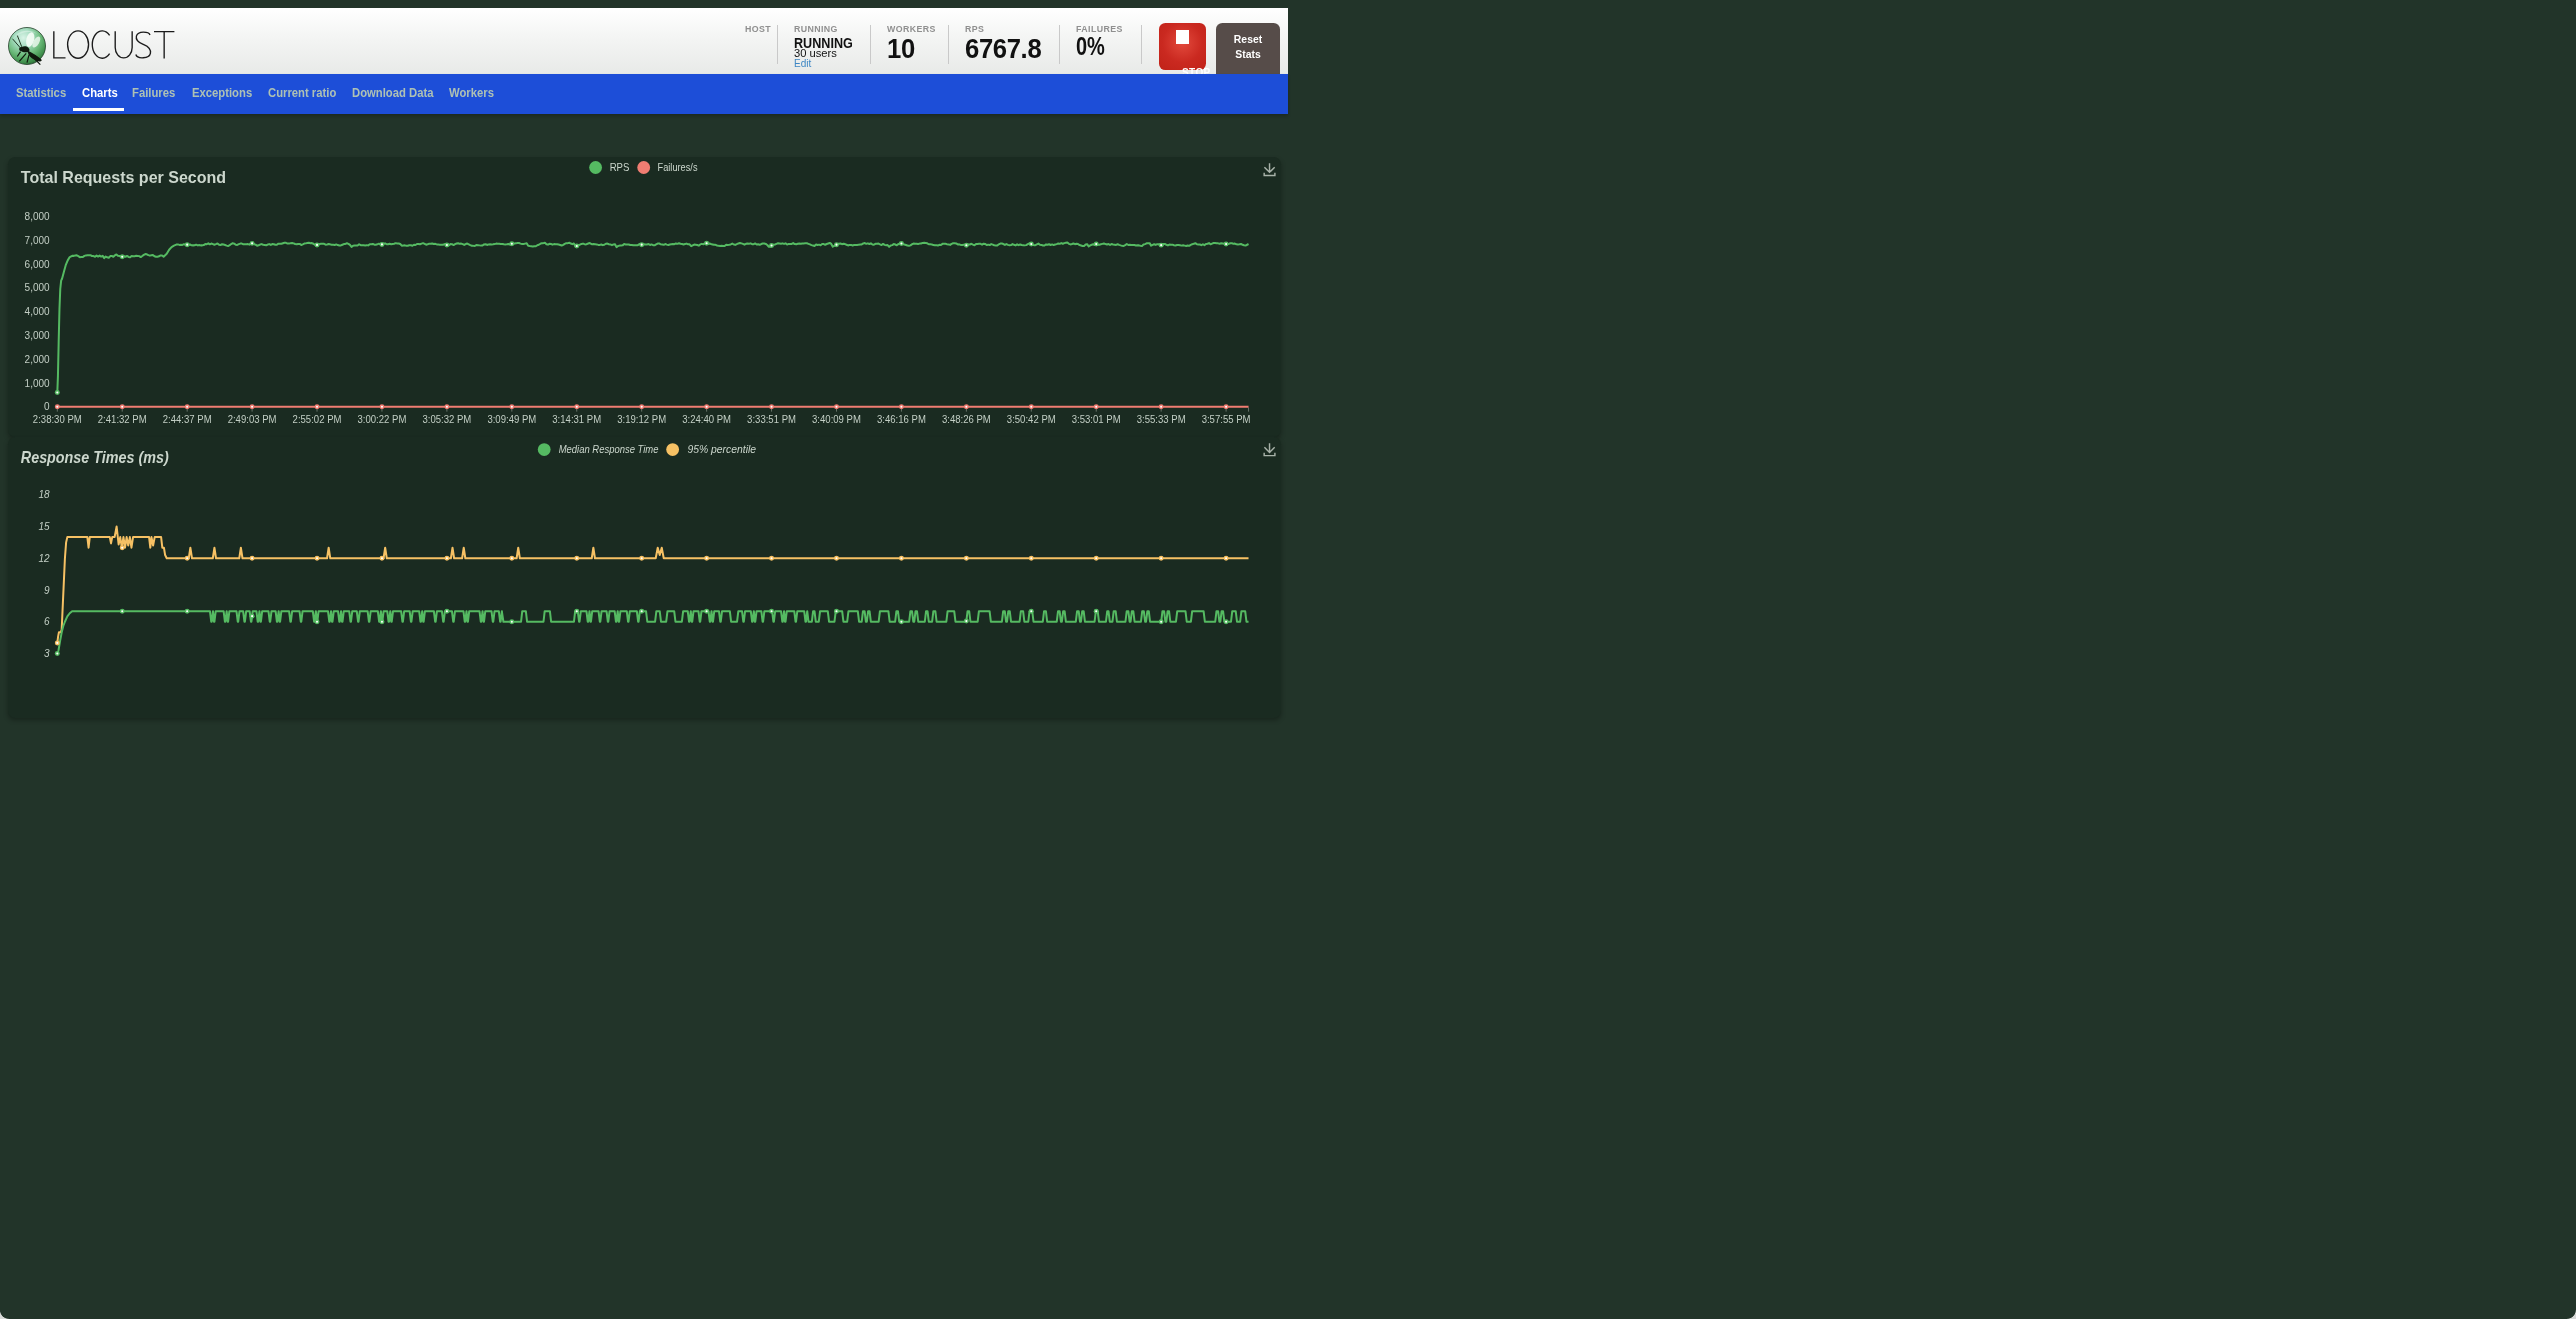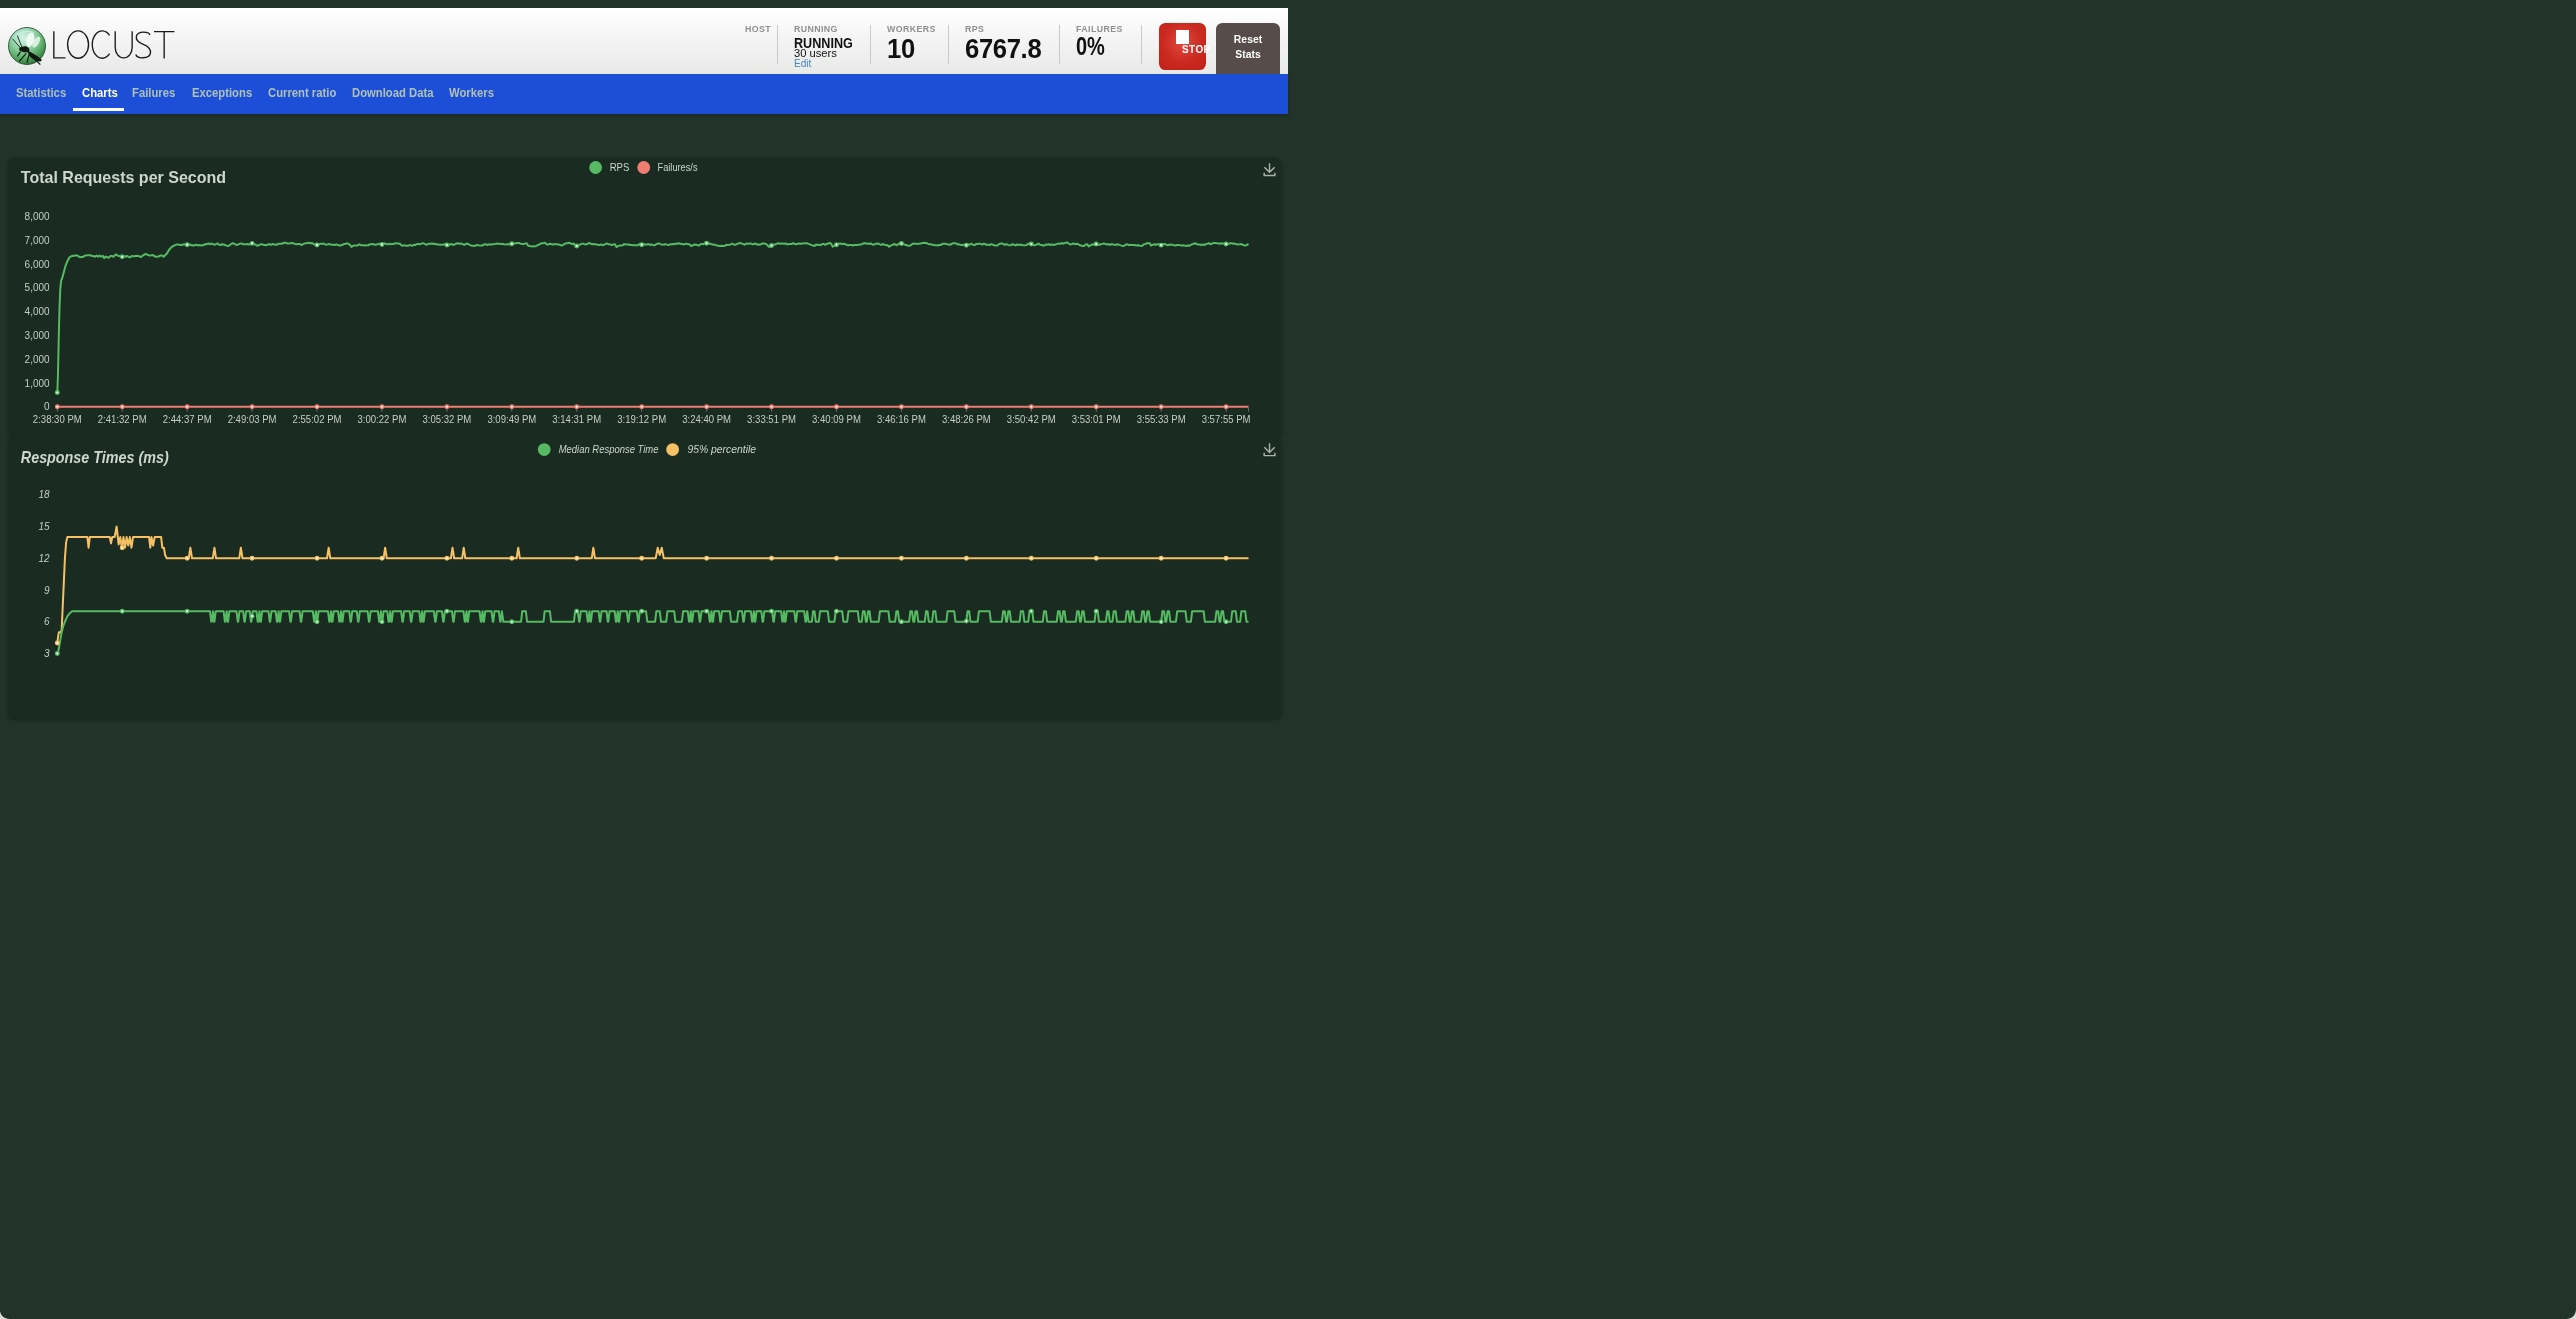--- a/index.html
+++ b/index.html
@@ -57,21 +57,21 @@
  <div class="big" style="left:887px;top:24.4px">10</div>
  <div class="vline" style="left:948px"></div>
  <div class="lbl" style="left:965px;top:16px">RPS</div>
  <div class="big" style="left:965px;top:24.4px">6767.8</div>
  <div class="vline" style="left:1059px"></div>
  <div class="lbl" style="left:1076px;top:16px">FAILURES</div>
  <div class="abs" style="left:1076px;top:24.4px;font-size:25px;font-weight:bold;color:#111;transform:scaleX(.8);transform-origin:left;">0%</div>
  <div class="vline" style="left:1141px"></div>
  <div class="abs" style="left:1159px;top:15px;width:47px;height:47px;border-radius:6.4px;background:radial-gradient(circle at 50% 42%,#e2493c 0%,#ca2920 55%,#c02218 100%);text-align:center;">
    <div style="width:13.6px;height:13.6px;background:#fff;margin:7.2px auto 0;"></div>
-   <div style="font-size:10px;font-weight:bold;color:#fff;margin-top:0;letter-spacing:0.4px;padding-left:23px;">STOP</div>
+   <div style="font-size:10px;font-weight:bold;color:#fff;margin-top:23px;letter-spacing:0.4px;padding-left:23px;">STOP</div>
  </div>
  <div class="abs" style="left:1216px;top:15px;width:64px;height:65px;border-radius:6.4px;background:#564c49;color:#fff;font-size:10.4px;font-weight:bold;text-align:center;line-height:1.45;padding-top:8.8px;">Reset<br>Stats</div>
 </div>
 <div class="abs" style="left:0;top:74px;width:1288px;height:40px;background:#1d4ed8;box-shadow:0 1.6px 3.2px rgba(0,0,0,.22);">
     <div style="position:absolute;left:15.5px;top:12px;font-size:12px;font-weight:bold;color:#aec1b4;transform:scaleX(.94);transform-origin:left;">Statistics</div>
     <div style="position:absolute;left:82px;top:12px;font-size:12px;font-weight:bold;color:#fff;transform:scaleX(.94);transform-origin:left;">Charts</div>
     <div style="position:absolute;left:132px;top:12px;font-size:12px;font-weight:bold;color:#aec1b4;transform:scaleX(.94);transform-origin:left;">Failures</div>
     <div style="position:absolute;left:192px;top:12px;font-size:12px;font-weight:bold;color:#aec1b4;transform:scaleX(.94);transform-origin:left;">Exceptions</div>
     <div style="position:absolute;left:268px;top:12px;font-size:12px;font-weight:bold;color:#aec1b4;transform:scaleX(.94);transform-origin:left;">Current ratio</div>
     <div style="position:absolute;left:352px;top:12px;font-size:12px;font-weight:bold;color:#aec1b4;transform:scaleX(.94);transform-origin:left;">Download Data</div>

